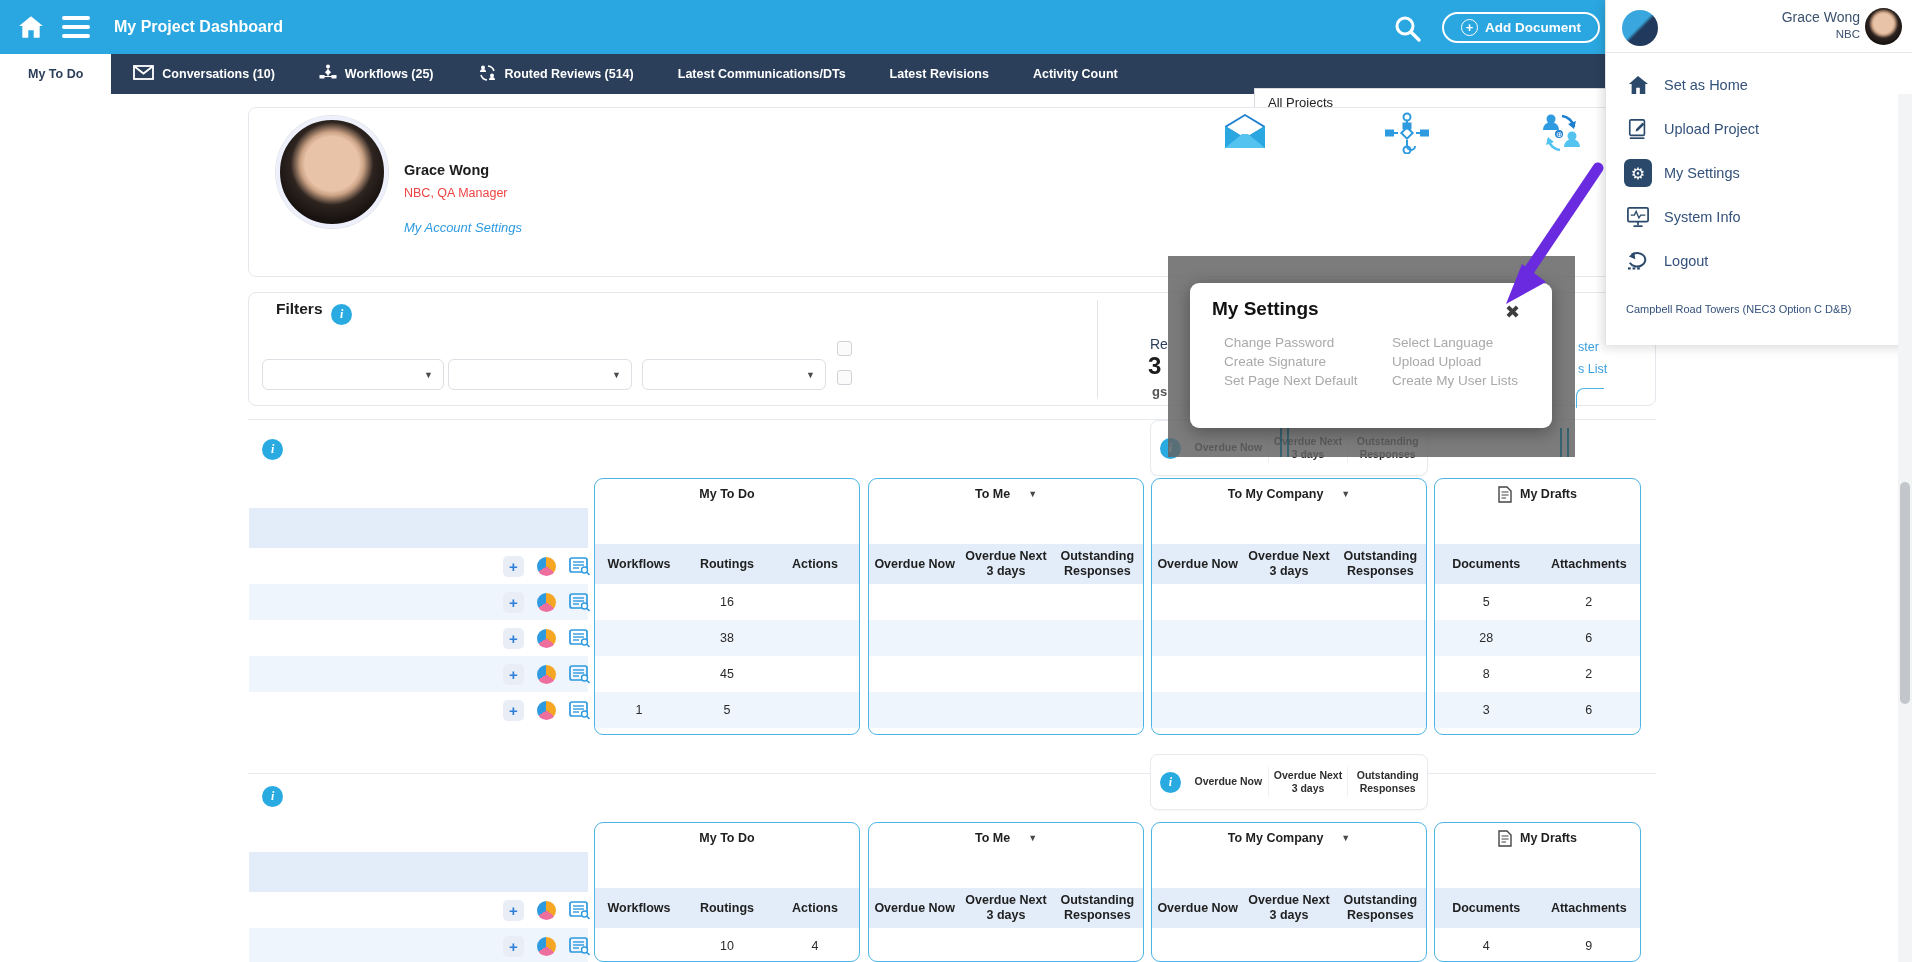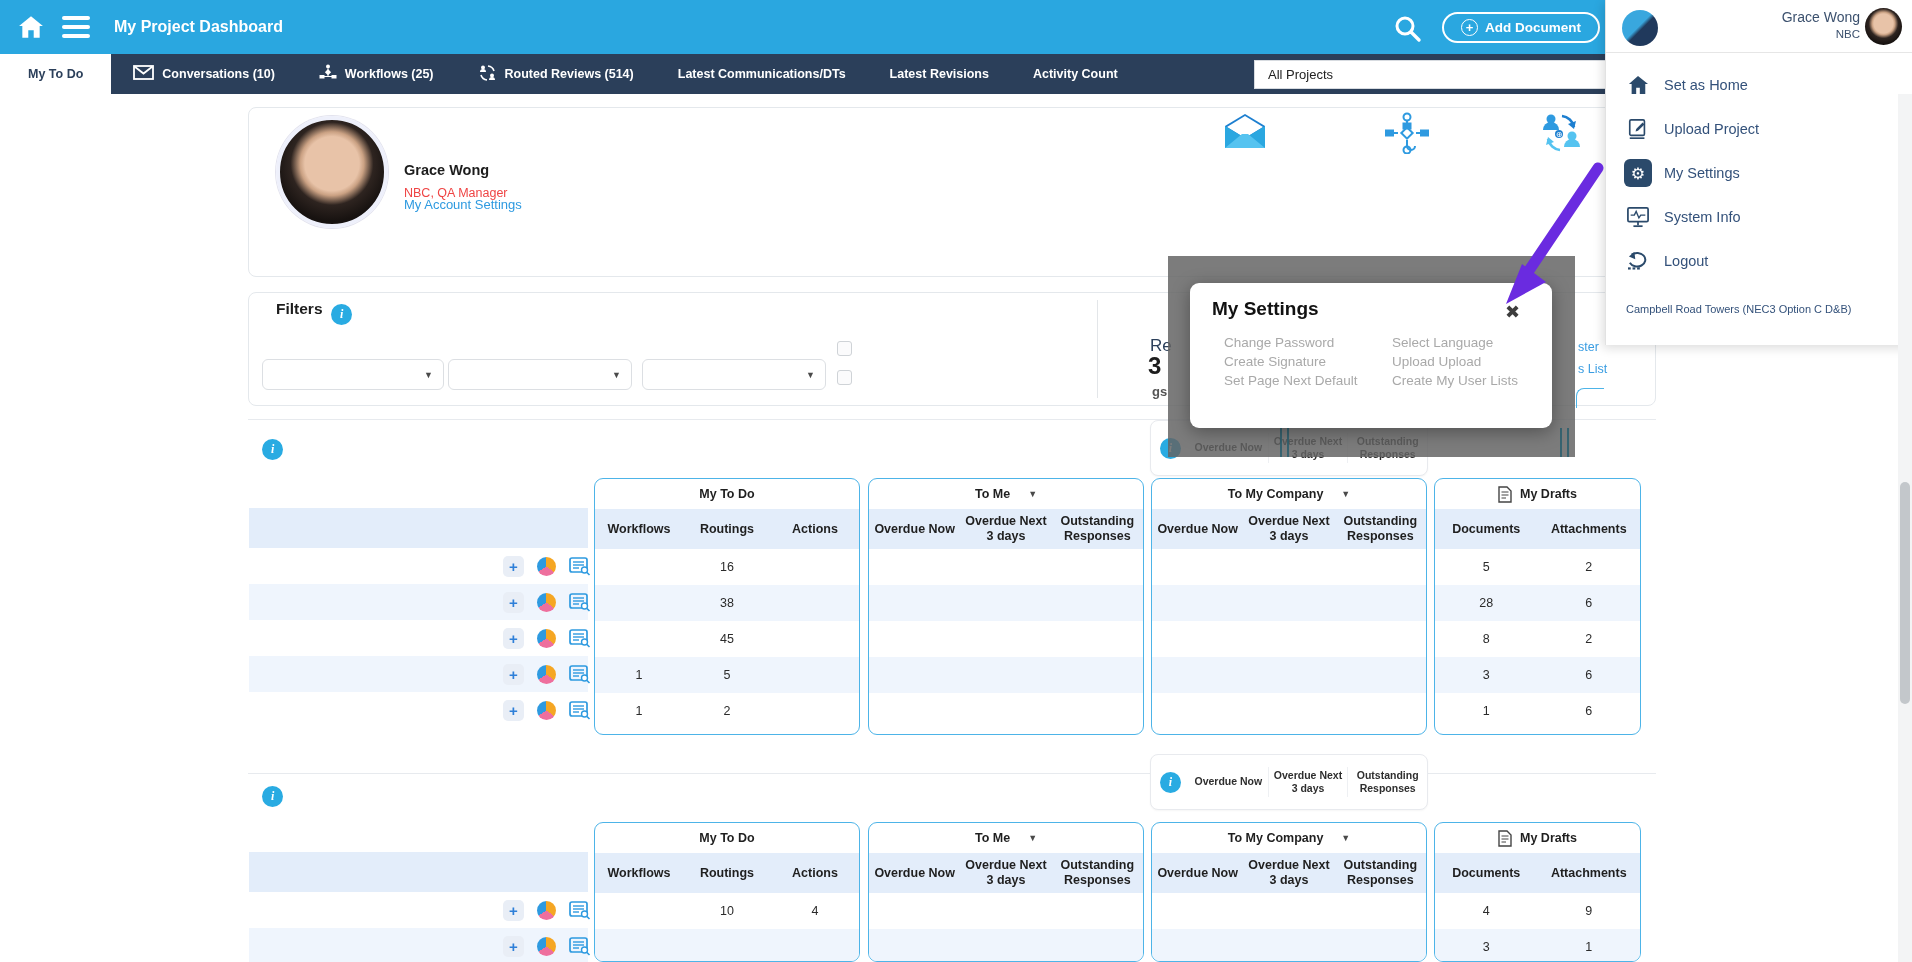--- a/index.html
+++ b/index.html
@@ -28,21 +28,21 @@
   
   .card { position:absolute; background:#fff; border:1px solid #e4e8ec; border-radius:8px; }
   .sep { position:absolute; left:248px; width:1408px; height:1px; background:#e7eaee; }
 
   
   #avatar { position:absolute; left:276px; top:116px; width:112px; height:112px; border-radius:50%;
     border:4px solid #eef0fb; background:radial-gradient(circle at 50% 42%, #e8c3a8 0 34%, #caa183 40%, #2e2420 52%, #171210 72%);
     box-shadow:0 0 0 1px #e3e3ee; }
   #prof-name { position:absolute; left:404px; top:162px; font-size:14.5px; font-weight:bold; color:#1c1c1c; }
   #prof-role { position:absolute; left:404px; top:186px; font-size:12.5px; color:#ef4444; }
-  #prof-link { position:absolute; left:404px; top:197px; font-size:13px; color:#2e9ae0; cursor:pointer; }
+  #prof-link { position:absolute; left:404px; top:220px; font-size:13px; color:#2e9ae0; cursor:pointer;font-style:italic; }
 
   .stat { position:absolute; top:112px; width:170px; text-align:center; }
   .stat .s-label { font-size:14px; font-weight:bold; color:#2b3f5a; margin-top:5px; }
   .stat .s-sub { font-size:12.5px; color:#4a4a4a; margin-top:3px; }
   .stat .s-val { font-size:31px; font-weight:bold; color:#29abe2; margin-top:9px; }
 
   
   #filters-title { position:absolute; left:262px; top:300px; font-size:15.5px; font-weight:bold; color:#1d1d1d;margin-left:14px; }
   .info-ic { display:inline-flex; width:21px; height:21px; border-radius:50%; background:#29abe2; color:#fff; font-size:12px;
     font-weight:bold; align-items:center; justify-content:center; font-family:"Liberation Serif",serif; font-style:italic; }
@@ -74,21 +74,21 @@
   .pr-row.alt { background:#eff5fd; }
   .pr-row .pr-link { font-size:12.5px; color:#3a9de2; cursor:pointer; }
   .row-ics { position:absolute; left:254px; display:flex; gap:13px; align-items:center; }
   .ic-plus { width:21px; height:21px; border-radius:5px; background:#e9eef6; color:#2e7fd8; font-size:15px; font-weight:bold;
     display:flex; align-items:center; justify-content:center; cursor:pointer; }
   .ic-pie { width:19px; height:19px; border-radius:50%; background:conic-gradient(#f5a623 0 35%, #ee6f9d 35% 66%, #2e9ae0 66% 100%); cursor:pointer; }
 
   .gbox { position:absolute; border:1.5px solid #4db4e8; border-radius:9px; background:#fff; overflow:hidden; }
   .gbox .g-title { height:30px; display:flex; align-items:center; justify-content:center; gap:8px;
     font-size:12.5px; font-weight:bold; color:#1f1f1f; }
-  .gbox .g-band { height:40px; background:#e3edfa; display:flex; align-items:center; }
+  .gbox .g-band { height:40px; background:#e3edfa; display:flex; align-items:center;margin-top:35px; }
   .gbox .g-band .g-col { flex:1; text-align:center; font-size:12.5px; font-weight:bold; color:#1f1f1f; line-height:1.2; }
   .gbox .g-row { height:36px; display:flex; align-items:center; }
   .gbox .g-row.alt { background:#eff5fd; }
   .gbox .g-row .g-cell { flex:1; text-align:center; font-size:12.5px; color:#2b2b2b; }
   .g-caret { font-size:9px; color:#4a4a4a; margin-left:10px; }
 
   
   #overlay { position:absolute; left:1168px; top:256px; width:407px; height:201px; background:rgba(99,99,99,.84); }
   #overlay .uline { position:absolute; bottom:0; width:2px; height:29px; background:#2c5f6e; opacity:.85; }
   #settings-popup { position:absolute; left:1190px; top:283px; width:362px; height:145px; background:#fff; border-radius:9px;
@@ -180,21 +180,21 @@
       <span>Latest Communications/DTs</span>
     </div>
     <div class="tab">
       <span>Latest Revisions</span>
     </div>
     <div class="tab">
       <span>Activity Count</span>
     </div>
   </div>
 <div style="position:absolute;left:0;top:54px;width:1912px;height:40px;pointer-events:none;">
-  <div id="proj-select" style="pointer-events:auto;">
+  <div id="proj-select" style="pointer-events:auto;margin-top:28px;">
     <span>All Projects</span>
   </div>
 </div>
 
 <div class="card" style="left:248px;top:107px;width:1408px;height:170px;"></div>
 <div id="avatar"></div>
 <div id="prof-name">Grace Wong</div>
 <div id="prof-role">NBC, QA Manager</div>
 <div id="prof-link">My Account Settings</div>
 <div id="stats-holder">
@@ -266,21 +266,21 @@
       <span class="chk"></span>
       <span></span>
     </div>
     <div class="chk-row" style="left: 837px; top: 370px;">
       <span class="chk"></span>
       <span></span>
     </div>
   </div>
 <div id="f-divider"></div>
 
-<div class="frag" style="left:1150px;top:336px;font-size:17px;">Re</div>
+<div class="frag" style="left:1150px;top:336px;font-size:14px;">Re</div>
 <div class="frag" style="left:1148px;top:352px;font-size:24px;font-weight:bold;color:#1d1d1d;">3</div>
 <div class="frag" style="left:1152px;top:384px;font-size:13px;font-weight:bold;color:#555;">gs</div>
 <div class="frag" style="left:1578px;top:340px;font-size:12.5px;color:#3a9de2;">ster</div>
 <div class="frag" style="left:1578px;top:362px;font-size:12.5px;color:#3a9de2;">s List</div>
 <div style="position:absolute;left:1576px;top:388px;width:28px;height:20px;border:1.5px solid #4db4e8;border-right:none;border-bottom:none;border-radius:8px 0 0 0;"></div>
 
 <div class="sep" style="top:419px;"></div>
 <div class="sep" style="top:773px;"></div>
 
 <div id="sections-holder">

